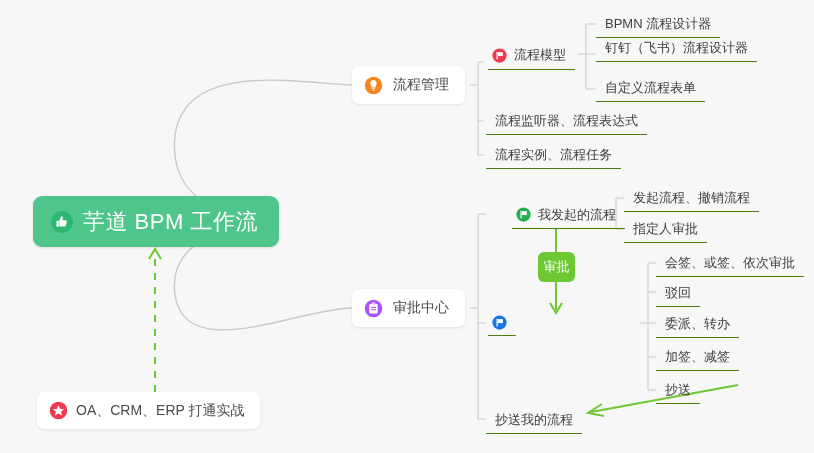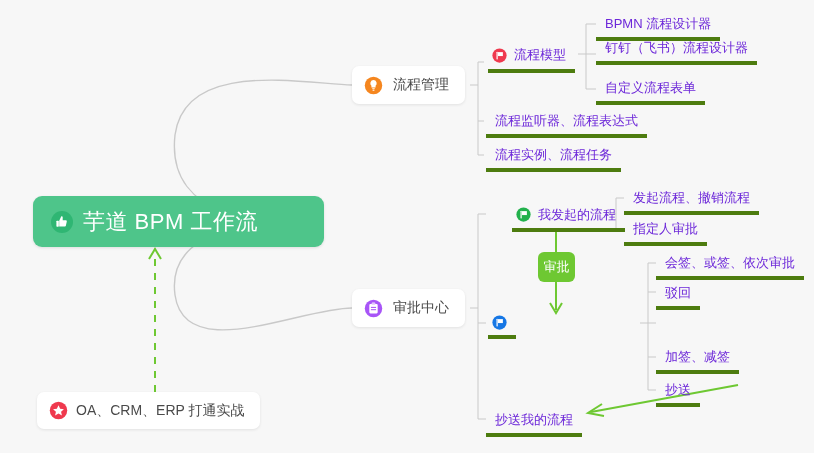--- a/index.html
+++ b/index.html
@@ -25,21 +25,21 @@
     width: 814px;
     height: 453px;
     pointer-events: none;
   }
 
   
   .root-node {
     position: absolute;
     left: 33px;
     top: 196px;
-    width: 291px;
+    width: 246px;
     height: 51px;
     background: #4ec58a;
     border-radius: 9px;
     box-shadow: 0 1px 3px rgba(0,0,0,0.10);
     display: flex;
     align-items: center;
     padding-left: 17px;
     box-sizing: border-box;
   }
   .root-label {
@@ -89,24 +89,24 @@
   .card-label {
     font-size: 14px;
     color: #4a4a4a;
     margin-left: 8px;
   }
 
   
   .topic {
     position: absolute;
     font-size: 13px;
-    color: #6d28d9;
+    color: #404040;
     white-space: nowrap;
     padding: 3px 9px 5px 9px;
-    border-bottom: 4px solid #4d7c0f;
+    border-bottom: 1px solid #4d7c0f;
     box-sizing: border-box;
     line-height: 17px;
     text-align: center;
   }
   .topic.with-icon {
     display: flex;
     align-items: center;
     padding-left: 4px;
   }
   .topic.with-icon .topic-text { margin-left: 7px; }
@@ -268,20 +268,23 @@
       </svg>
     </span>
   </div>
 
   <div class="topic" style="left:656px; top:251px;">
     <span>会签、或签、依次审批</span>
   </div>
   <div class="topic" style="left:656px; top:281px;">
     <span>驳回</span>
   </div>
+  <div class="topic" style="left:656px; top:312px;">
+    <span>委派、转办</span>
+  </div>
   <div class="topic" style="left:656px; top:345px;">
     <span>加签、减签</span>
   </div>
   <div class="topic" style="left:656px; top:378px;">
     <span>抄送</span>
   </div>
 
   <div class="topic" style="left:486px; top:408px;">
     <span>抄送我的流程</span>
   </div>

